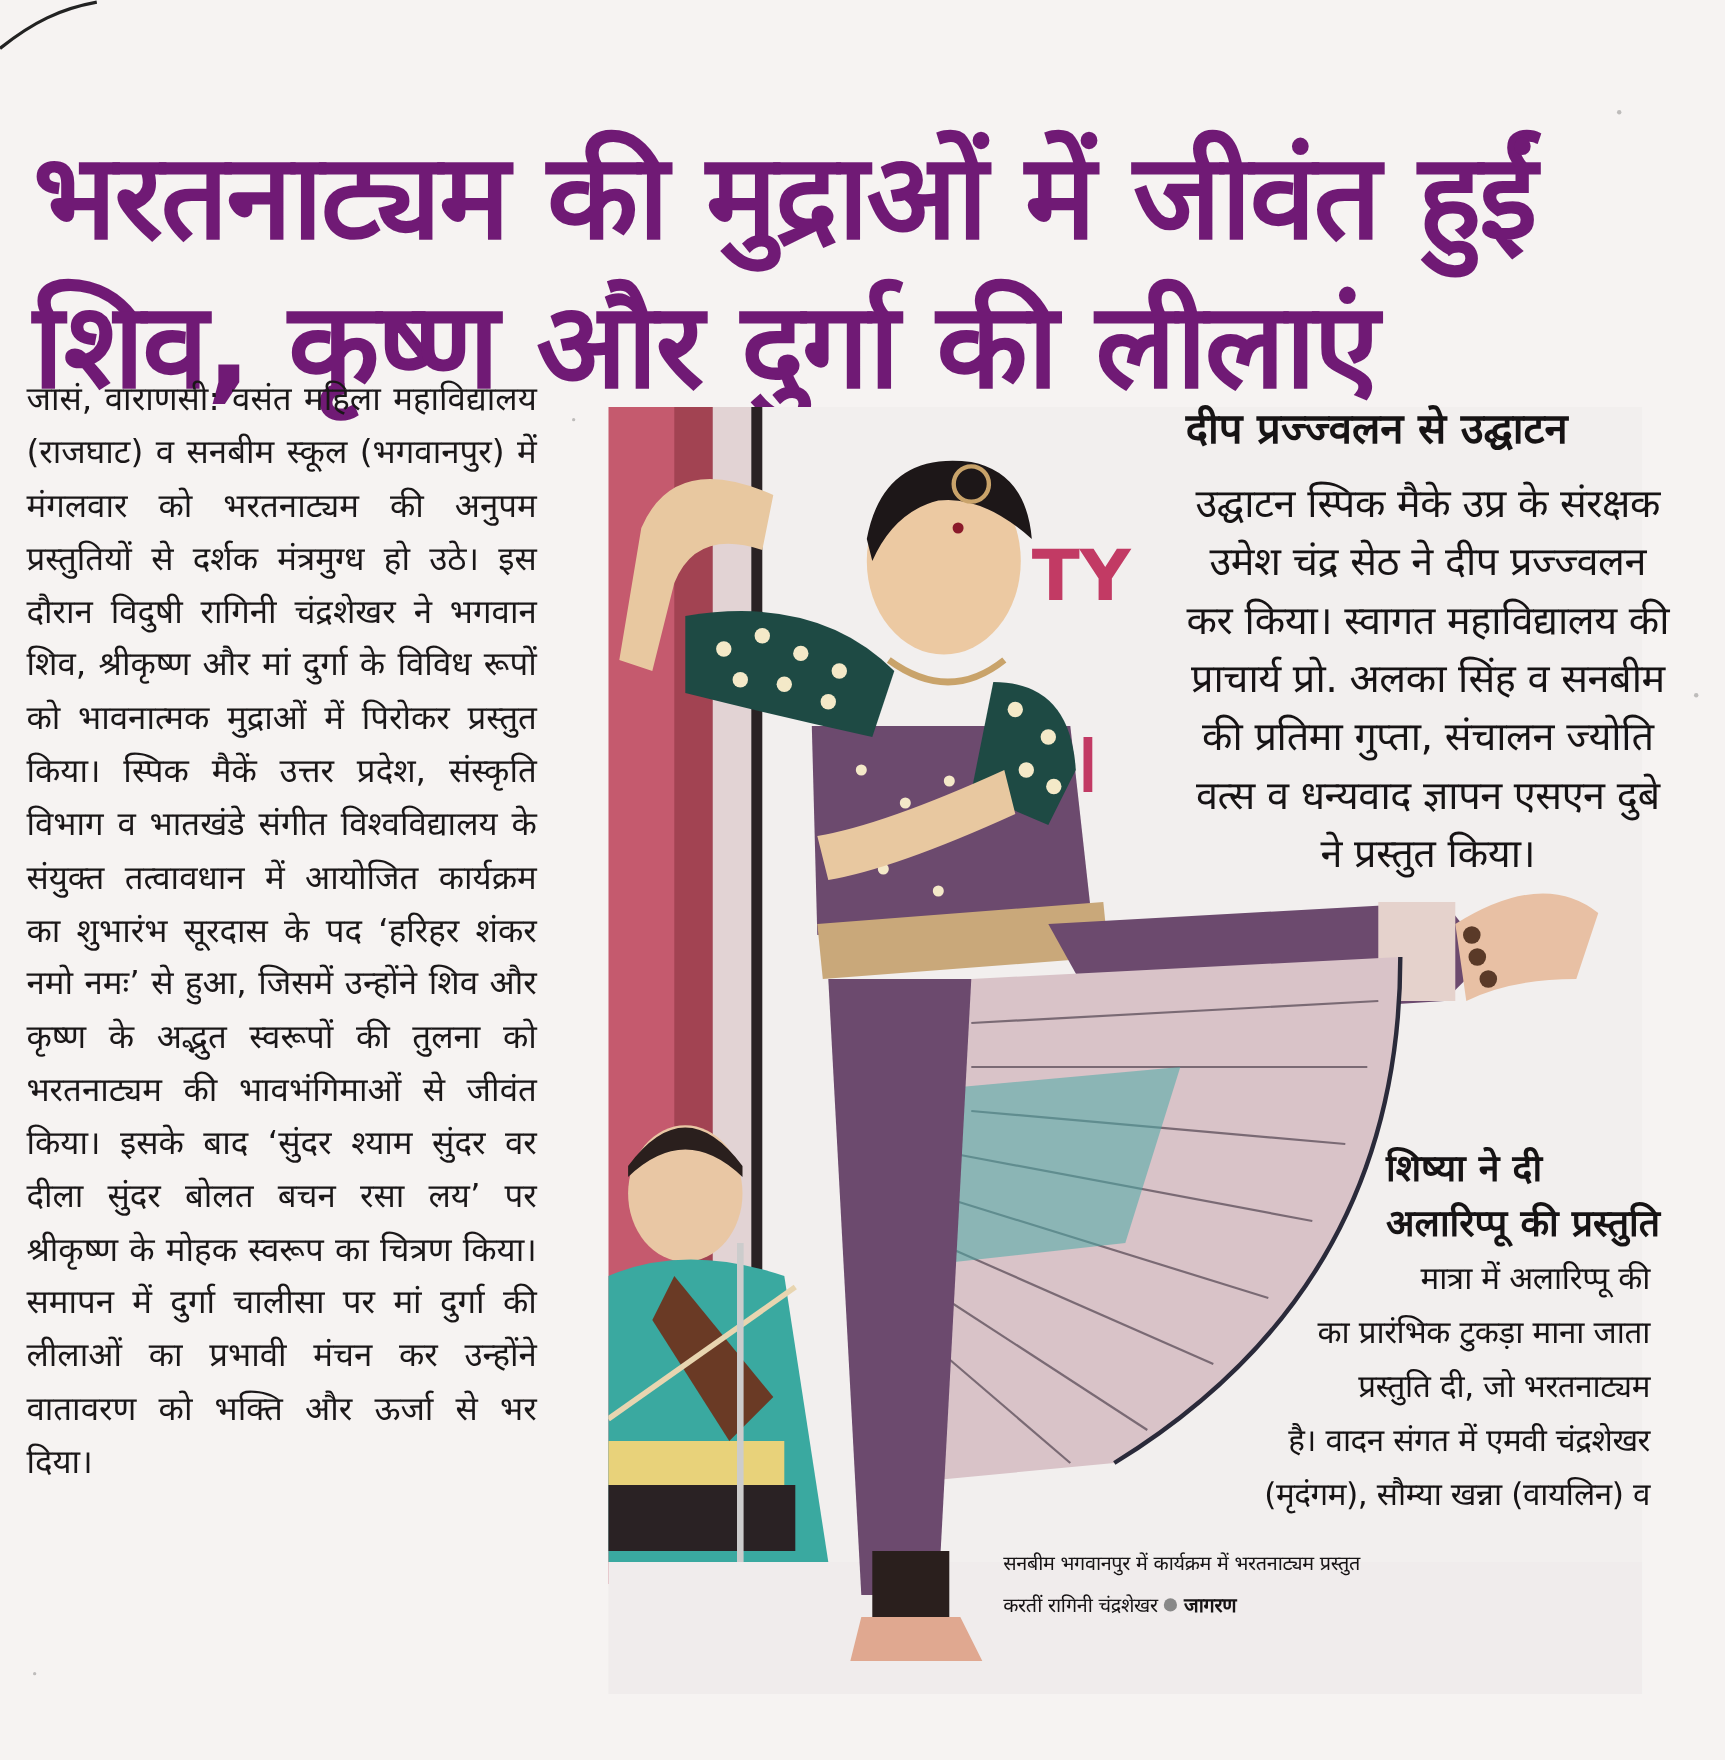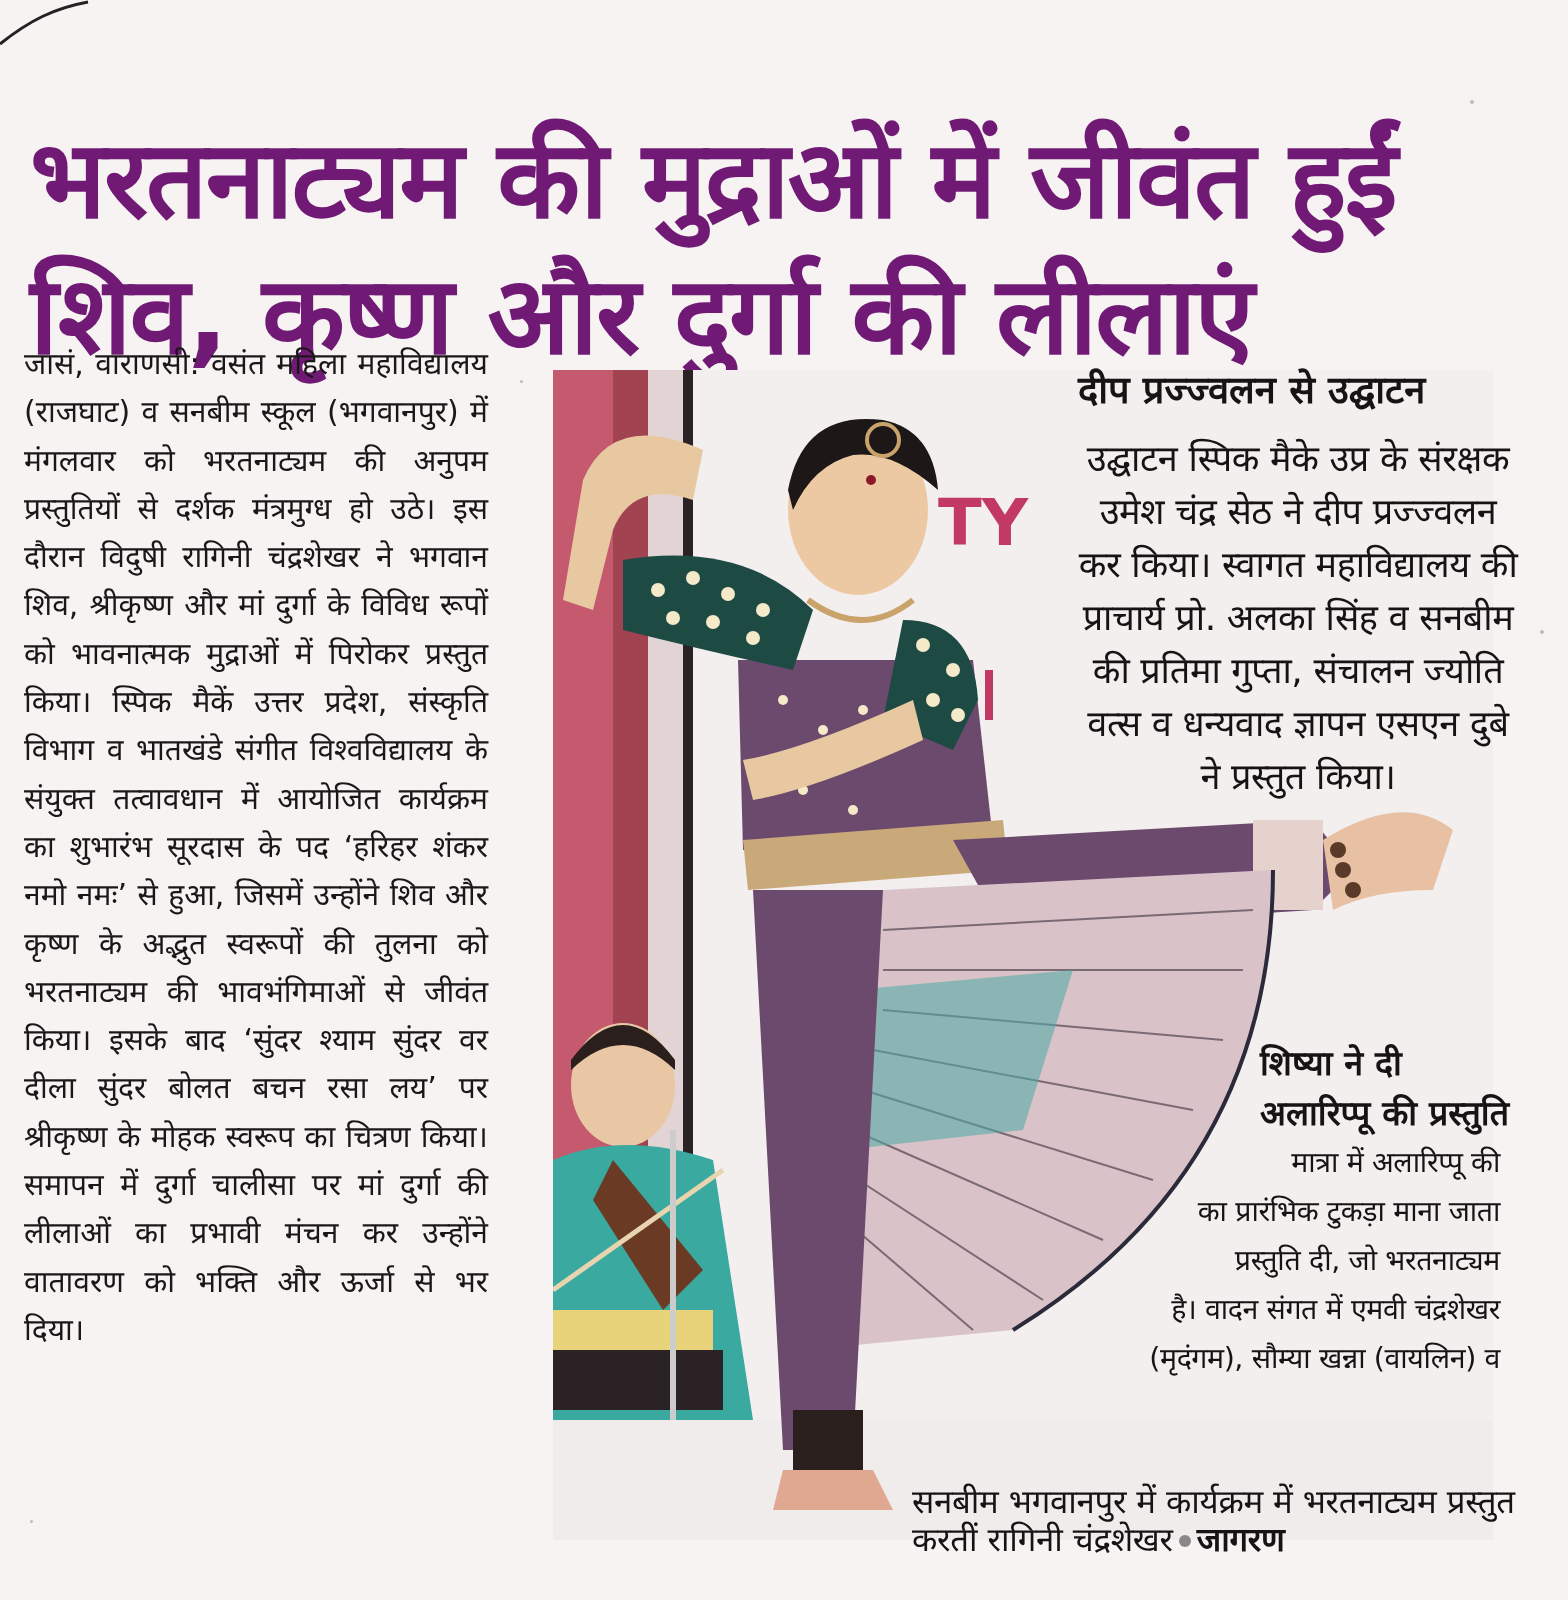--- a/index.html
+++ b/index.html
@@ -35,22 +35,22 @@
   .side-box2 {
     position:absolute; left:1080px; top:1010px; width:440px; text-align:right;margin-top:28px;
   }
   .side2-title {
     font-weight:bold; font-size:34px; line-height:50px; padding-right:10px; text-align:left; padding-left:180px;
   }
   .side2-text {
     font-size:28.5px; line-height:49px; letter-spacing:-0.4px; padding-right:20px;
   }
   .caption {
-    position:absolute; left:912px; top:1483px; width:620px;
-    font-size:33px; line-height:38px; letter-spacing:-0.3px;
+    position:absolute; left:912px; top:1403px; width:620px;
+    font-size:18px; line-height:38px; letter-spacing:-0.3px;
   }
   .credit-dot { display:inline-block; width:12px; height:12px; border-radius:50%; background:#888; margin:0 6px 2px 6px; vertical-align:middle; }
   .credit { font-weight:bold; }
   .corner-mark { position:absolute; left:0; top:0; width:90px; height:50px; }
 </style>
 </head>
 <body>
 
 <svg class="corner-mark" viewBox="0 0 90 50">
   <path d="M0 44 C 30 20, 55 8, 88 2" stroke="#222" stroke-width="3" fill="none"></path>

